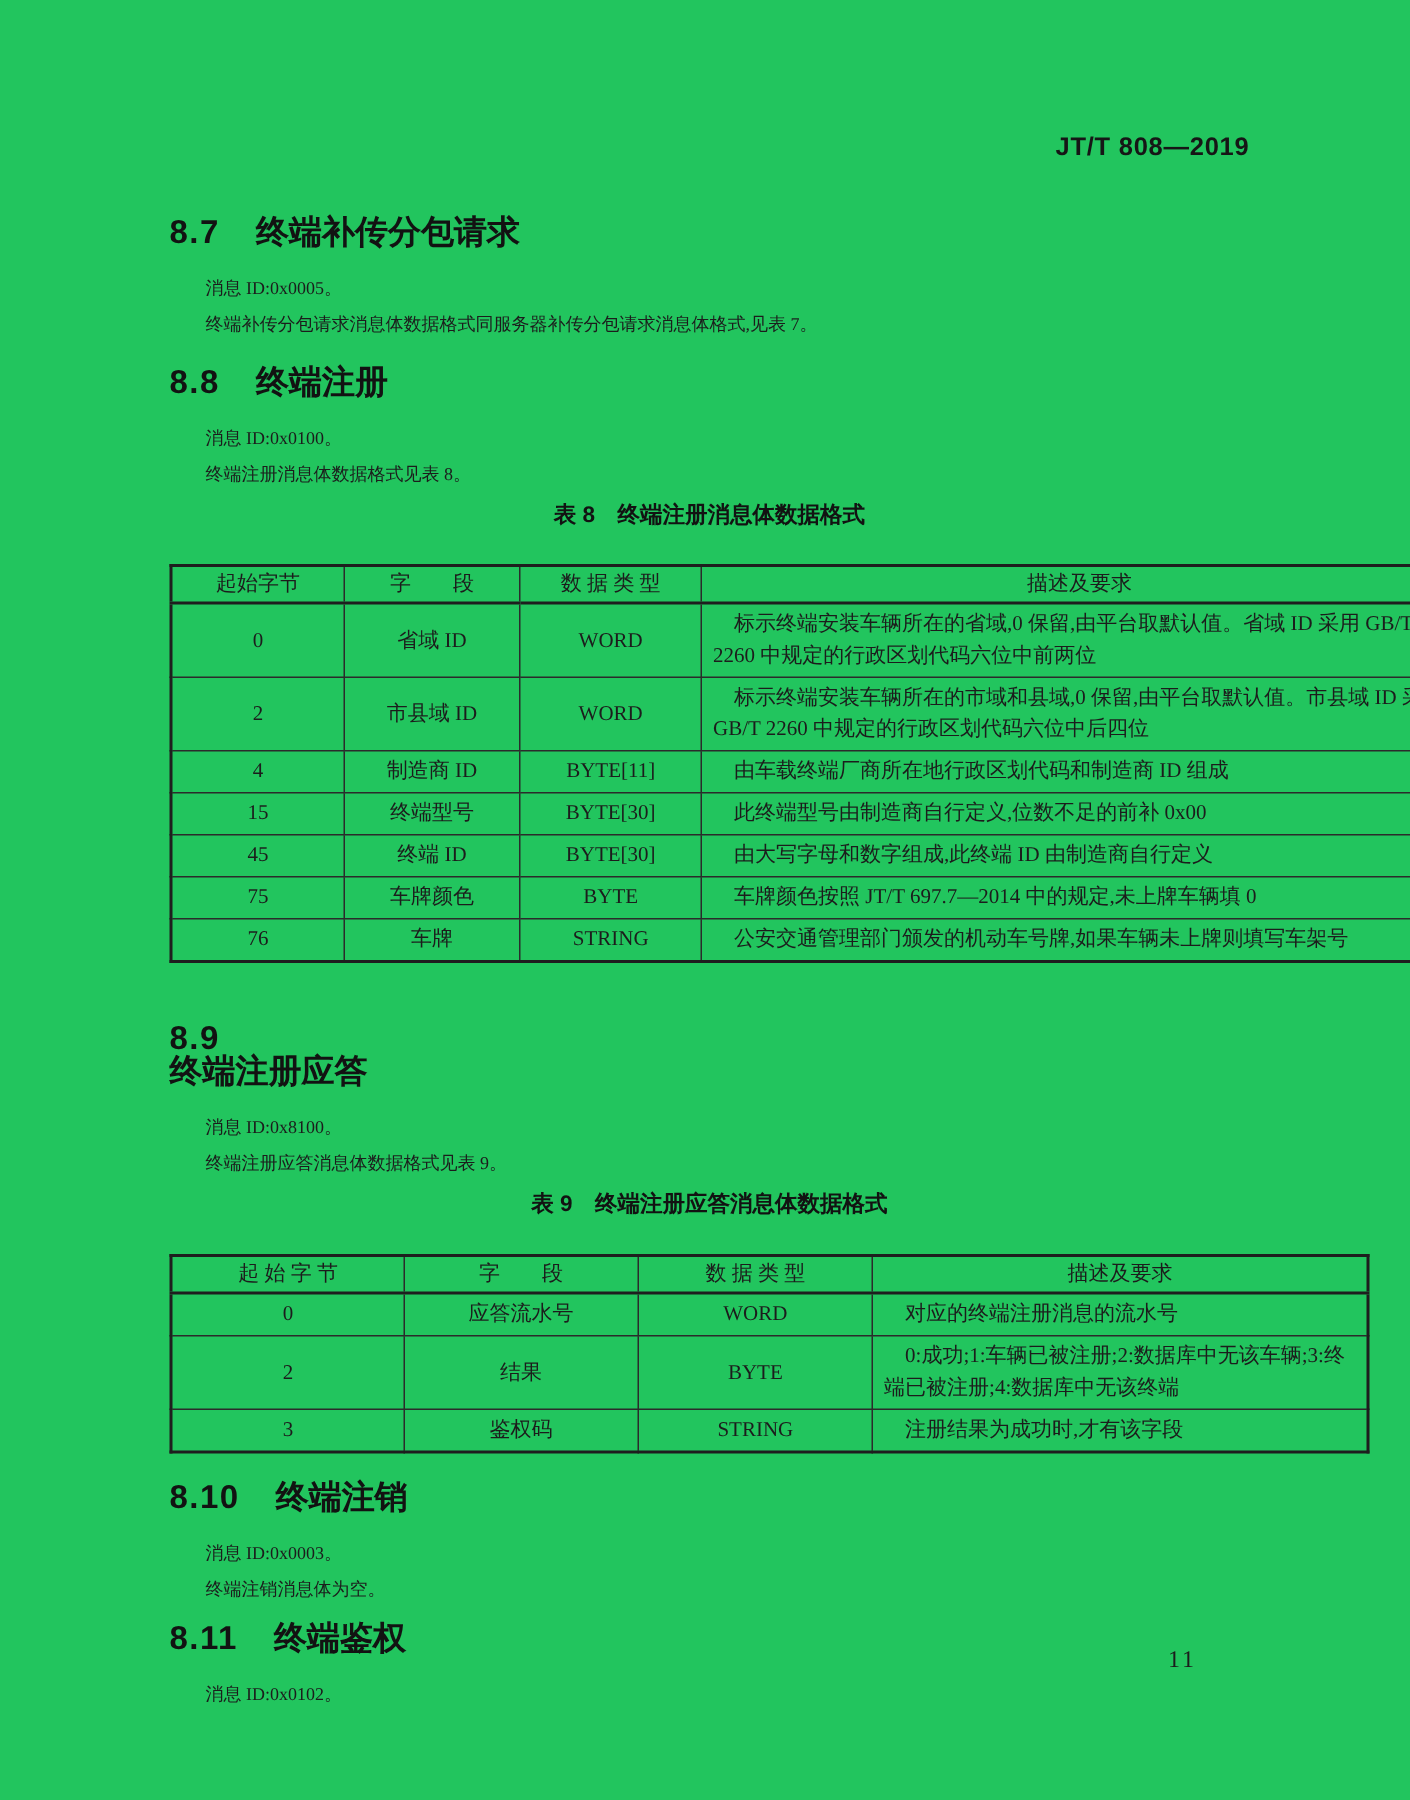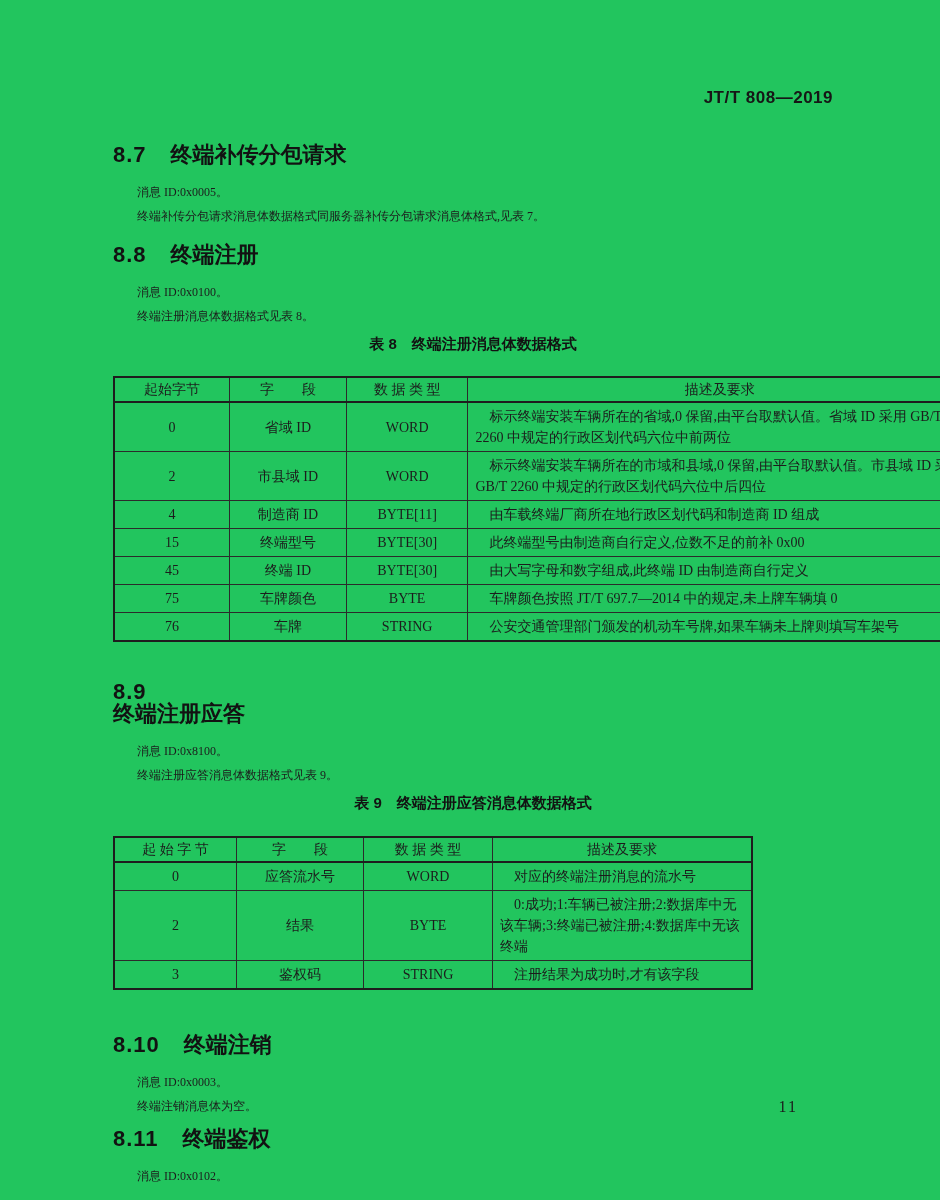--- a/index.html
+++ b/index.html
@@ -29,21 +29,21 @@
     font-weight: bold;
     font-size: 22px;
     line-height: 22px;
     color: #121212;
     display: flex;
   }
   .sec-num { margin-right: 24px; letter-spacing: 1px; }
   .sec-heading.h87  { margin-top: 36px; }
   .sec-heading.h88  { margin-top: 16px; }
   .sec-heading.h89  { margin-top: 39px; flex-direction: column; }
-  .sec-heading.h810 { margin-top: 44px; }
+  .sec-heading.h810 { margin-top: 18px; }
   .sec-heading.h811 { margin-top: 10px; }
   .paras { margin-top: 14px; }
   .paras p {
     font-size: 12px;
     line-height: 24px;
     text-indent: 2em;
     color: #1c1c1c;
   }
   .tbl-caption {
     margin-top: 6px;
@@ -74,21 +74,21 @@
     border-bottom: 2px solid #1e1e1e;
     padding: 1px 4px;
   }
   table.std td { padding: 3px 5px; }
   table.std td.desc {
     text-align: left;
     text-indent: 1em;
     padding-left: 7px;
     padding-right: 7px;
   }
-  table.t9 { margin-top: 23px; width: 640px; }
+  table.t9 { margin-top: 23px; width: 800px; }
   .page-number {
     position: absolute;
     top: 1098px;
     right: 142px;
     font-size: 16px;
     letter-spacing: 2px;
     color: #1c1c1c;
   }
 </style>
 </head>

